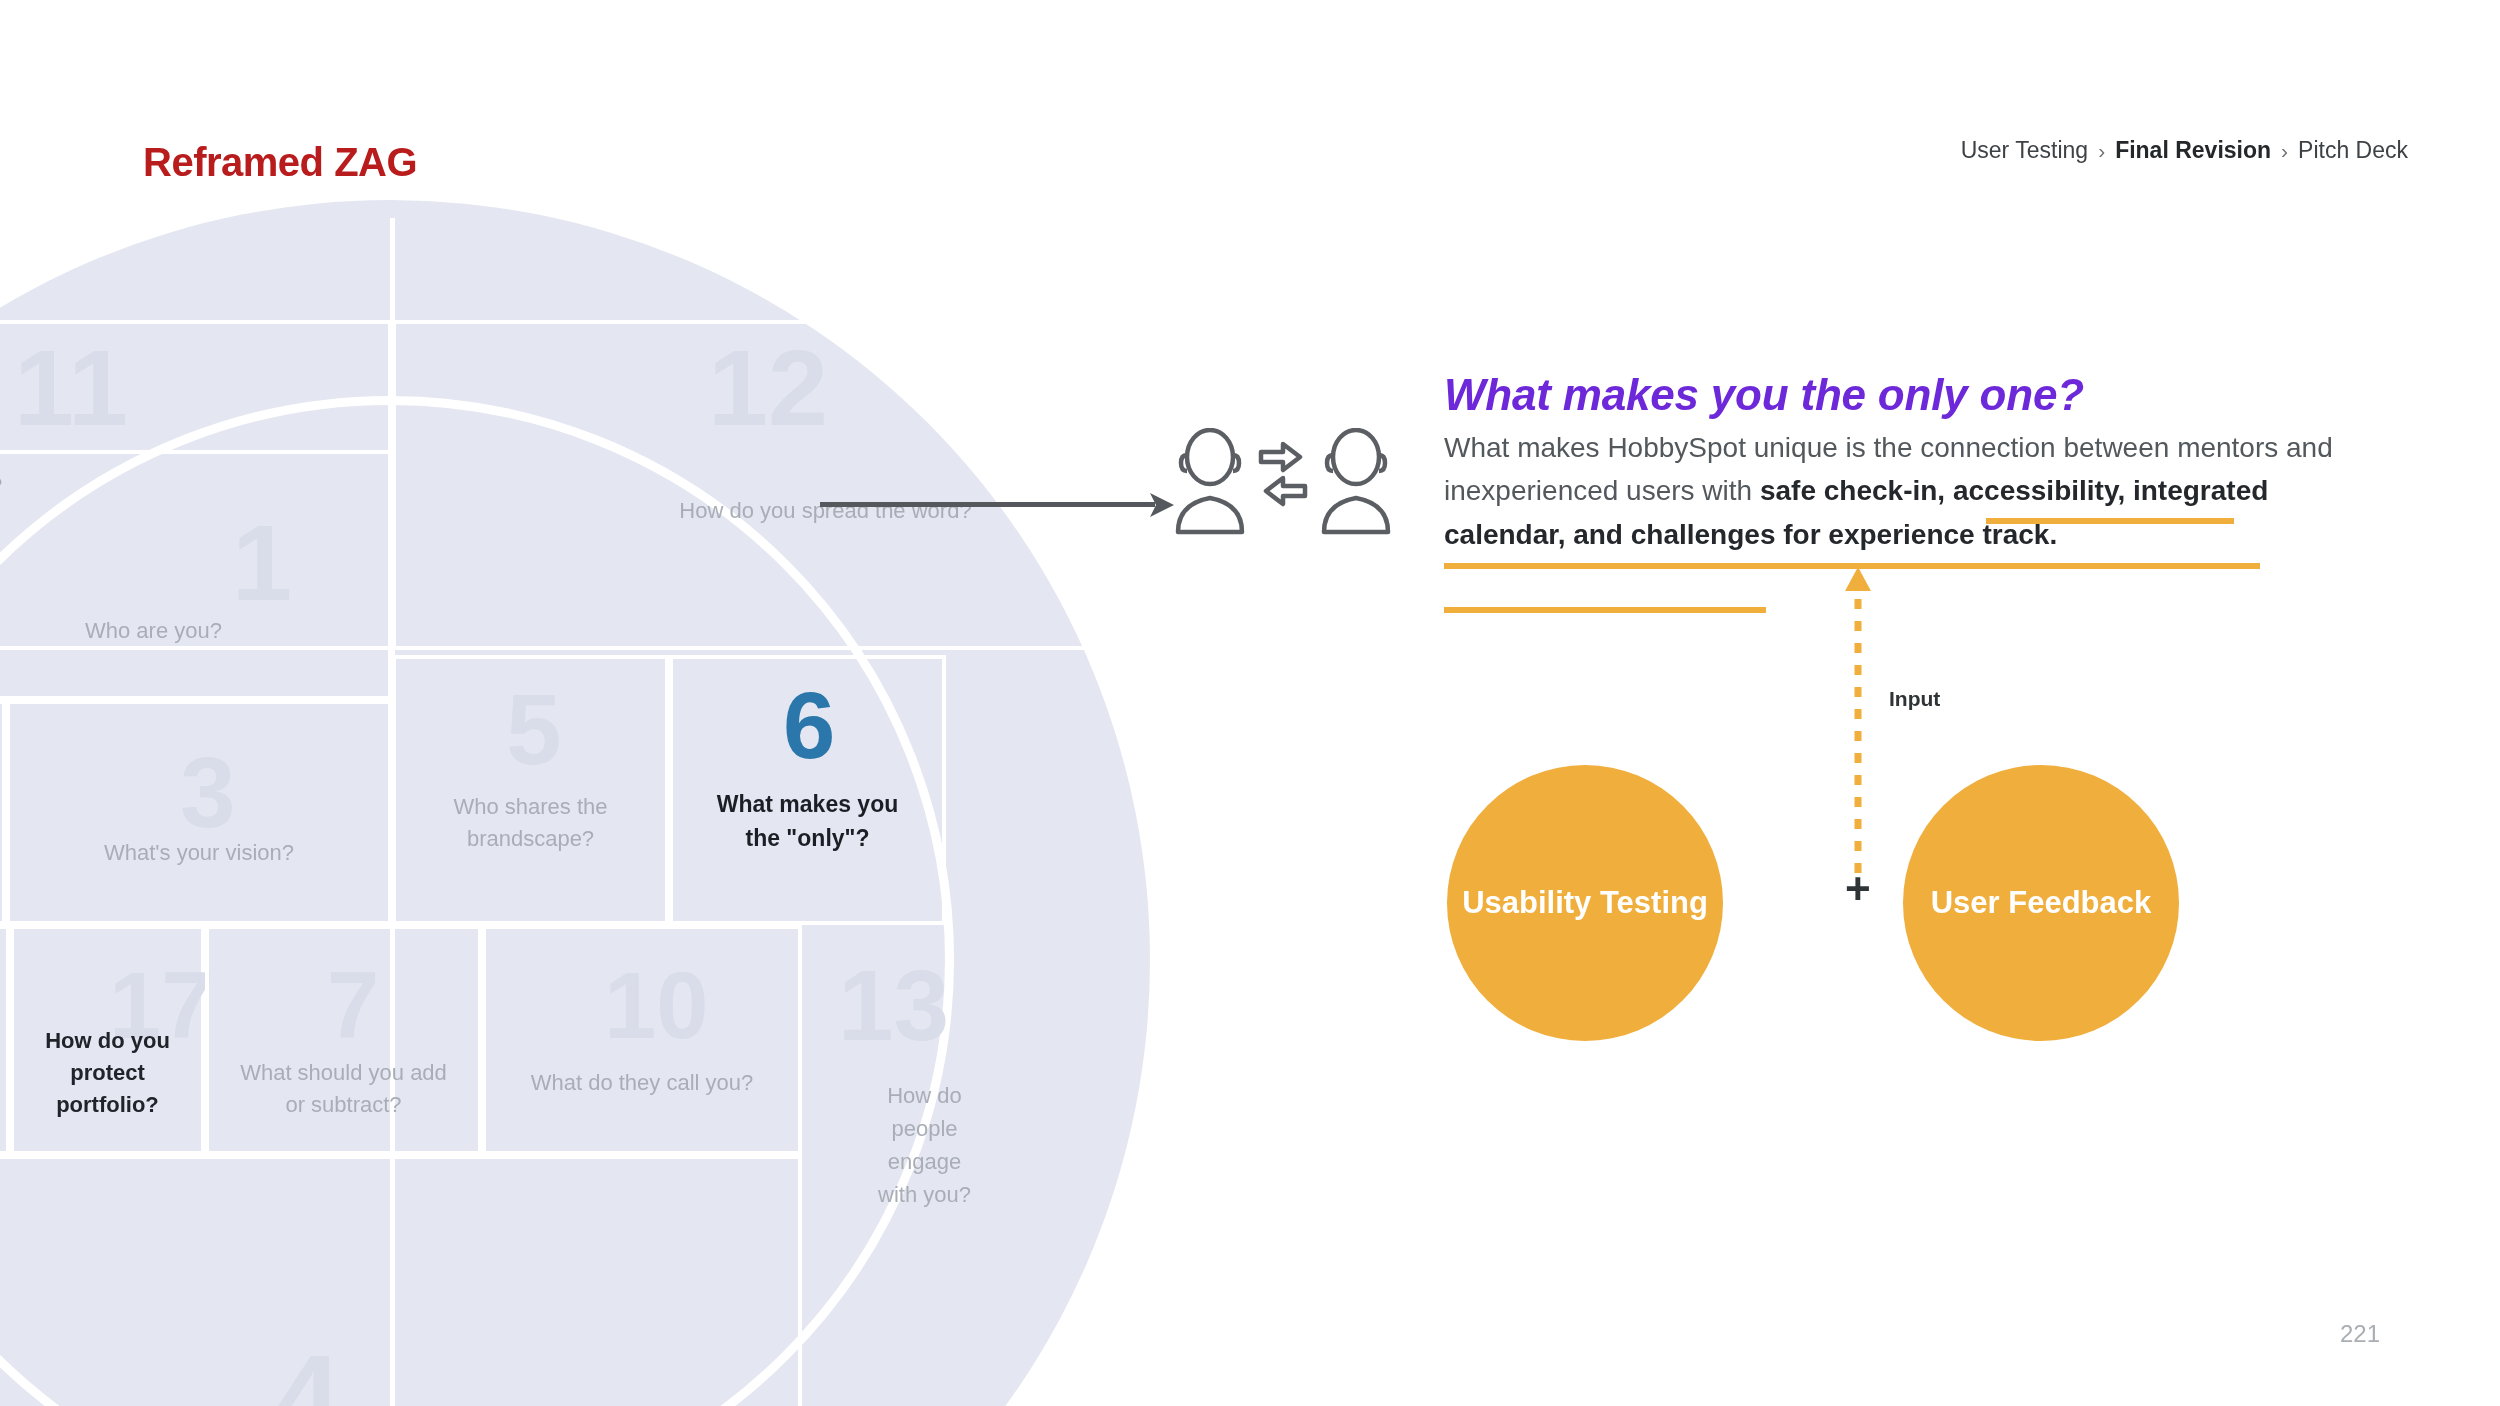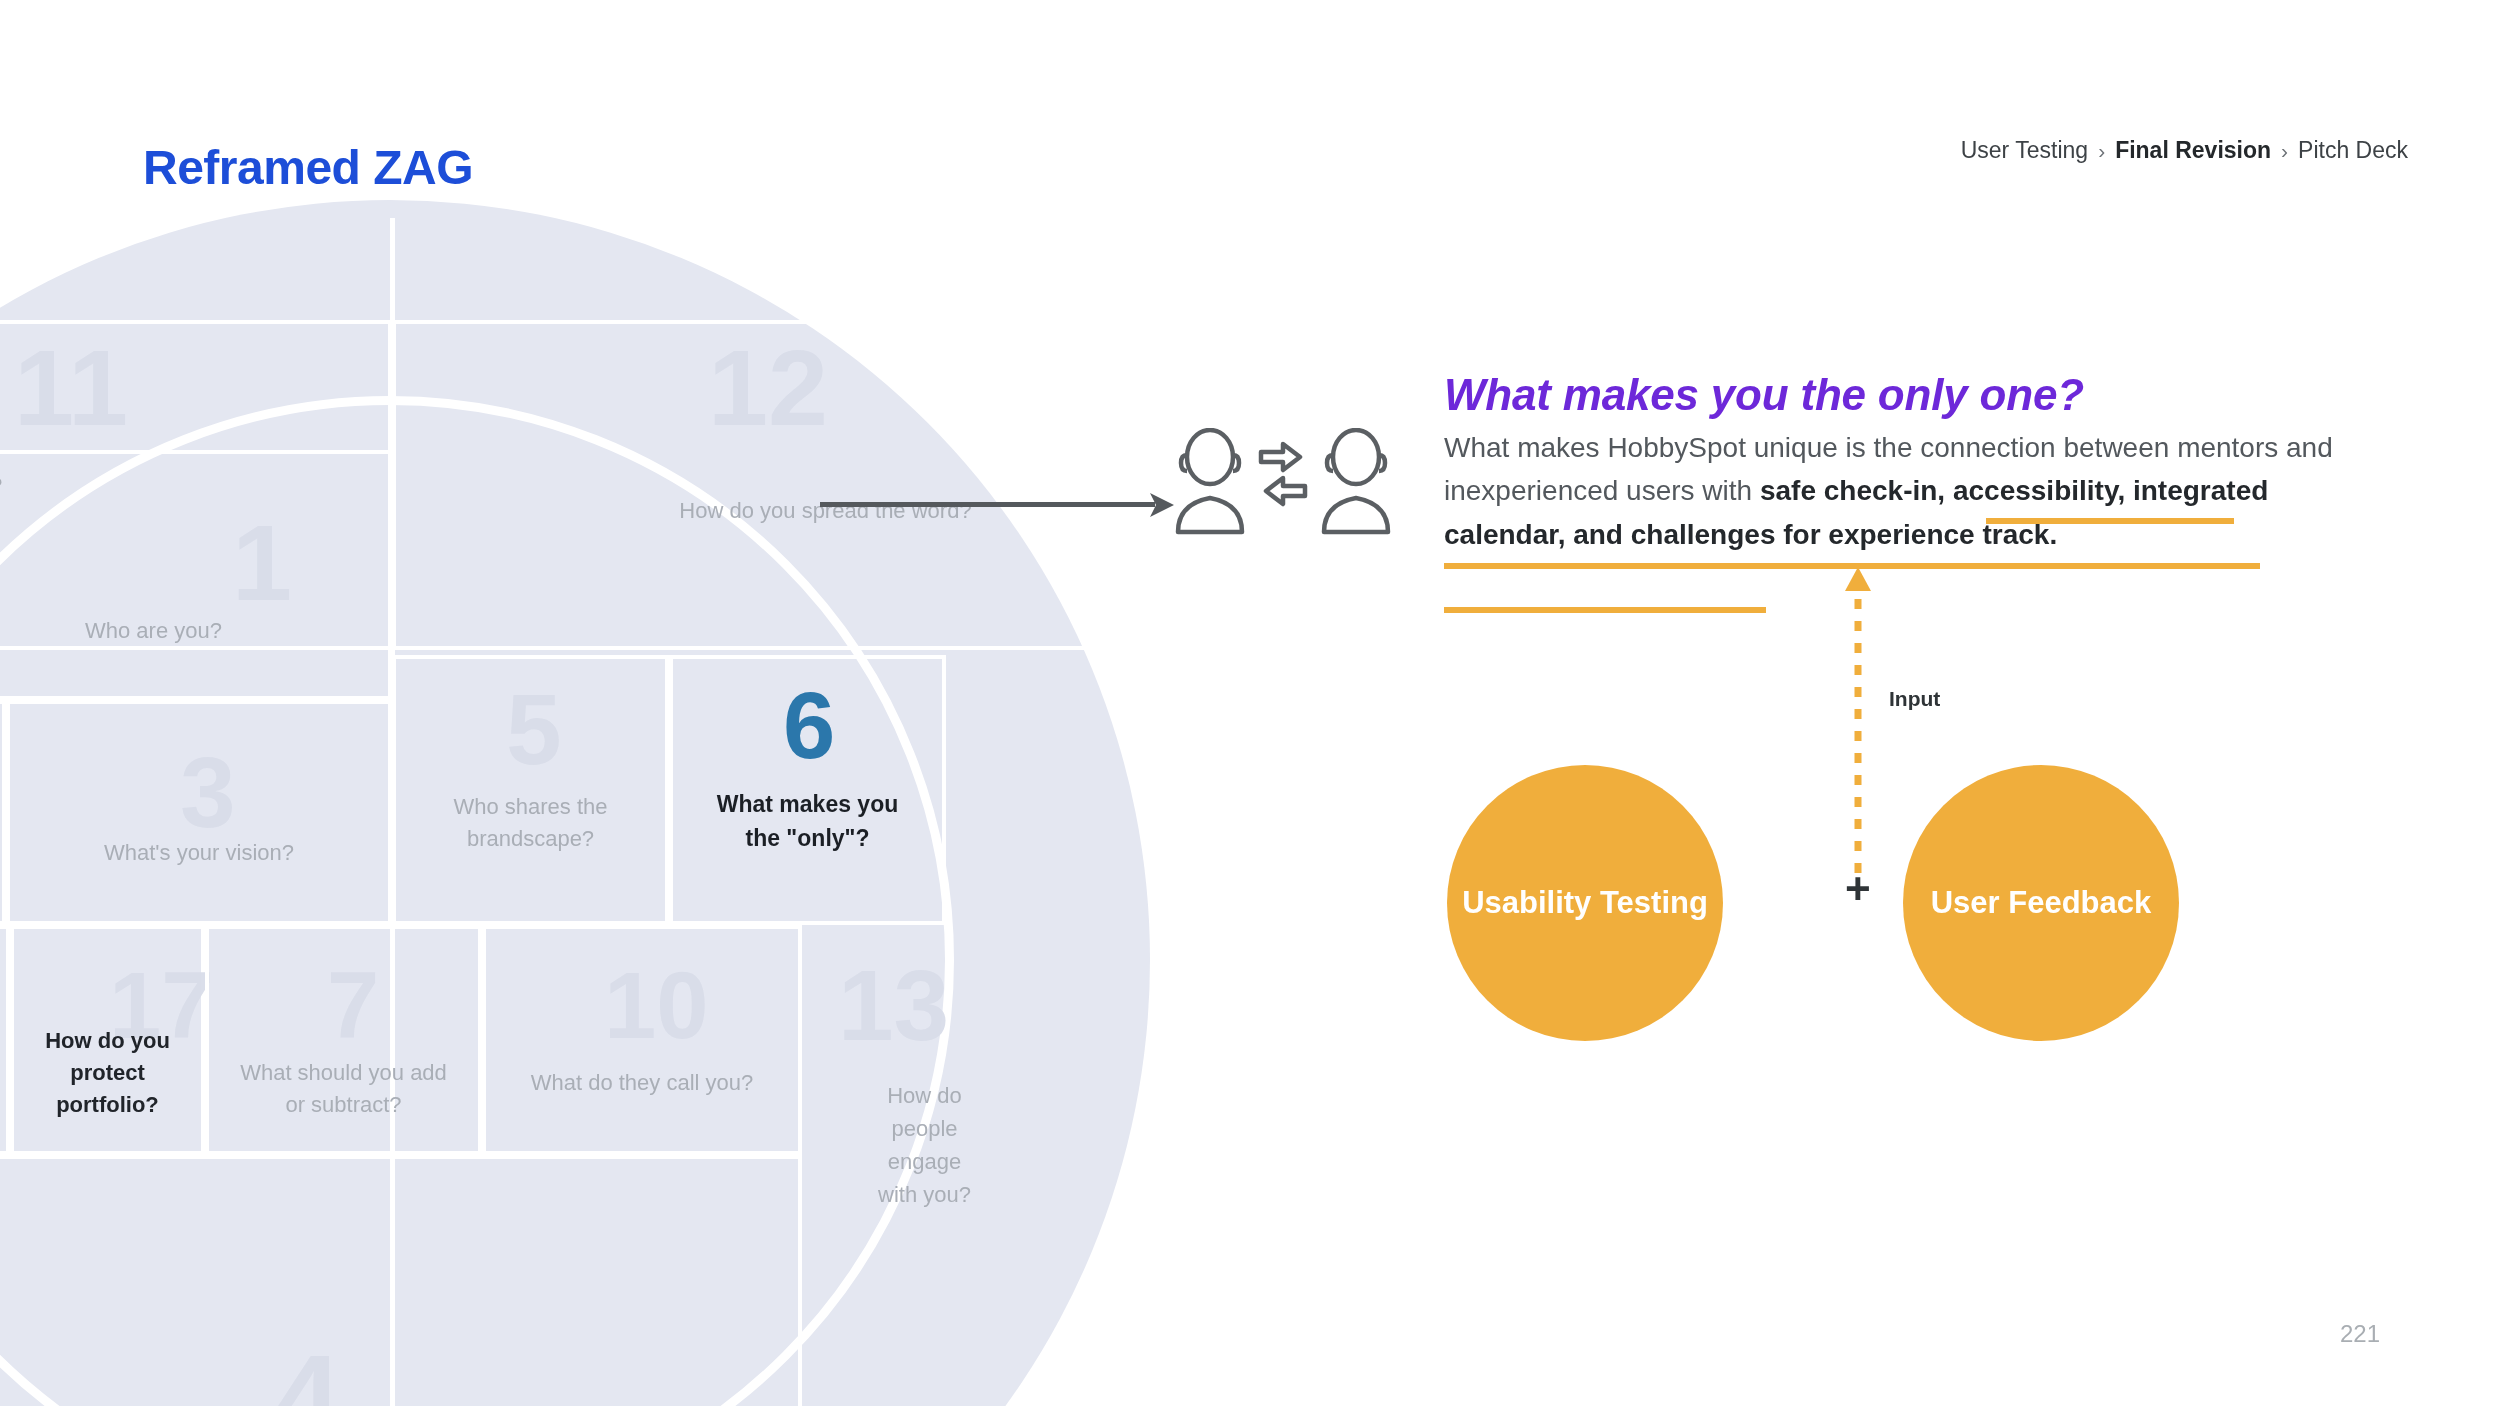--- a/index.html
+++ b/index.html
@@ -7,21 +7,21 @@
     width: 2500px; height: 1406px;
     background: #ffffff;
     font-family: "Liberation Sans", "DejaVu Sans", sans-serif;
     overflow: hidden;
   }
   #slide { position: relative; width: 2500px; height: 1406px; background:#fff; }
 
   
   .slide-title {
     position: absolute; left: 143px; top: 140px;
-    font-size: 48px; font-weight: 700; color: #1d4ed8;
+    font-size: 40px; font-weight: 700; color: #b91c1c;
     letter-spacing: -0.5px; white-space: nowrap; z-index: 40;
   }
 
   
   .breadcrumb {
     position: absolute; right: 92px; top: 137px;
     font-size: 23px; color: #4a4f54; white-space: nowrap; z-index: 40;
     display: flex; align-items: center; gap: 10px;
   }
   .breadcrumb .crumb { color:#3d4246; }

